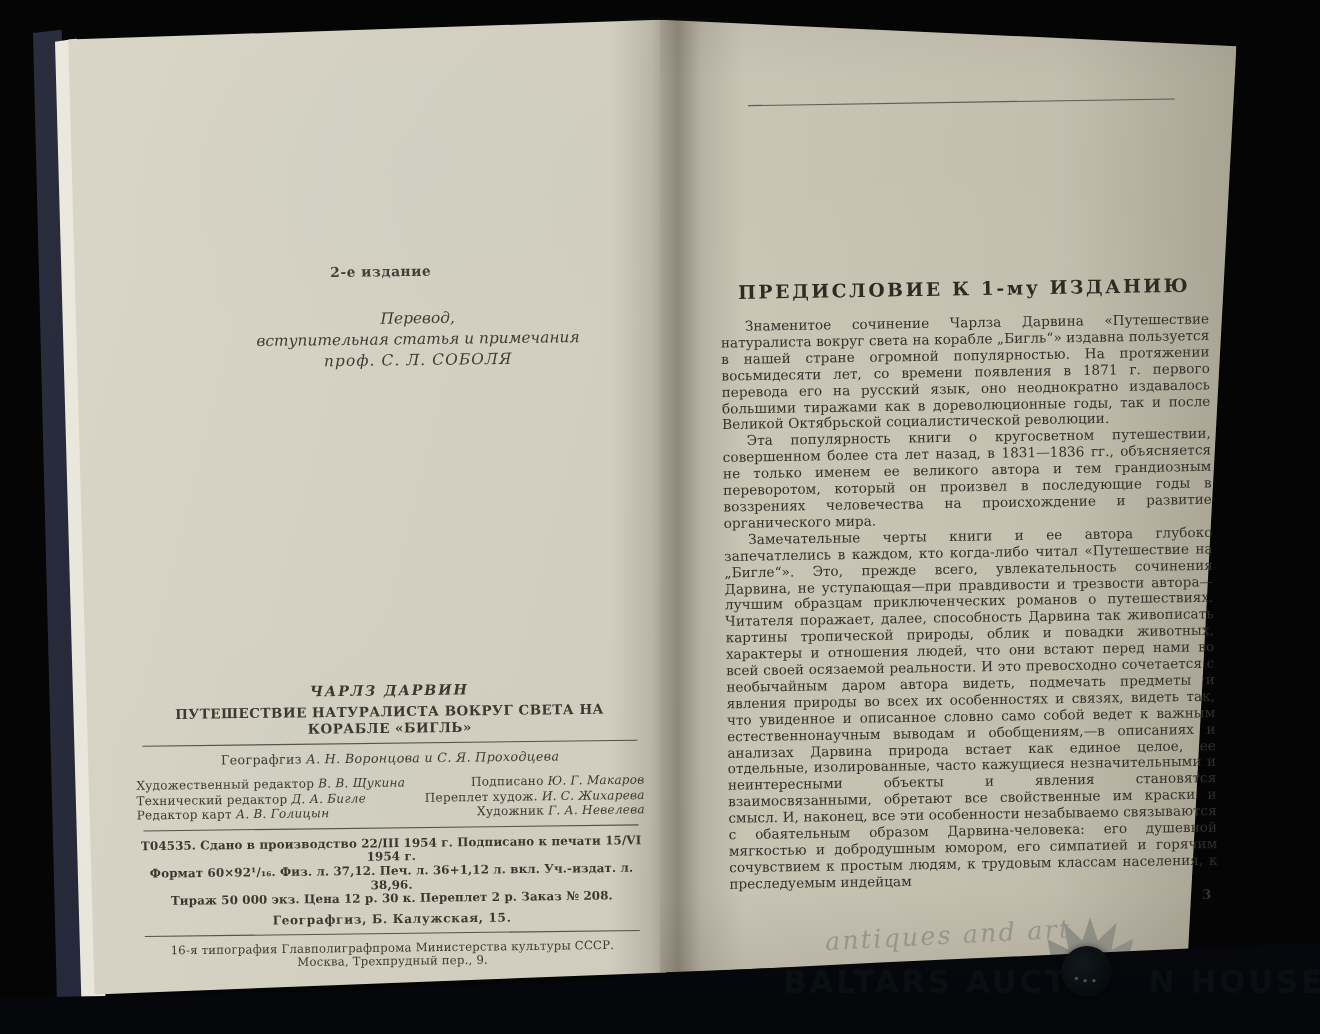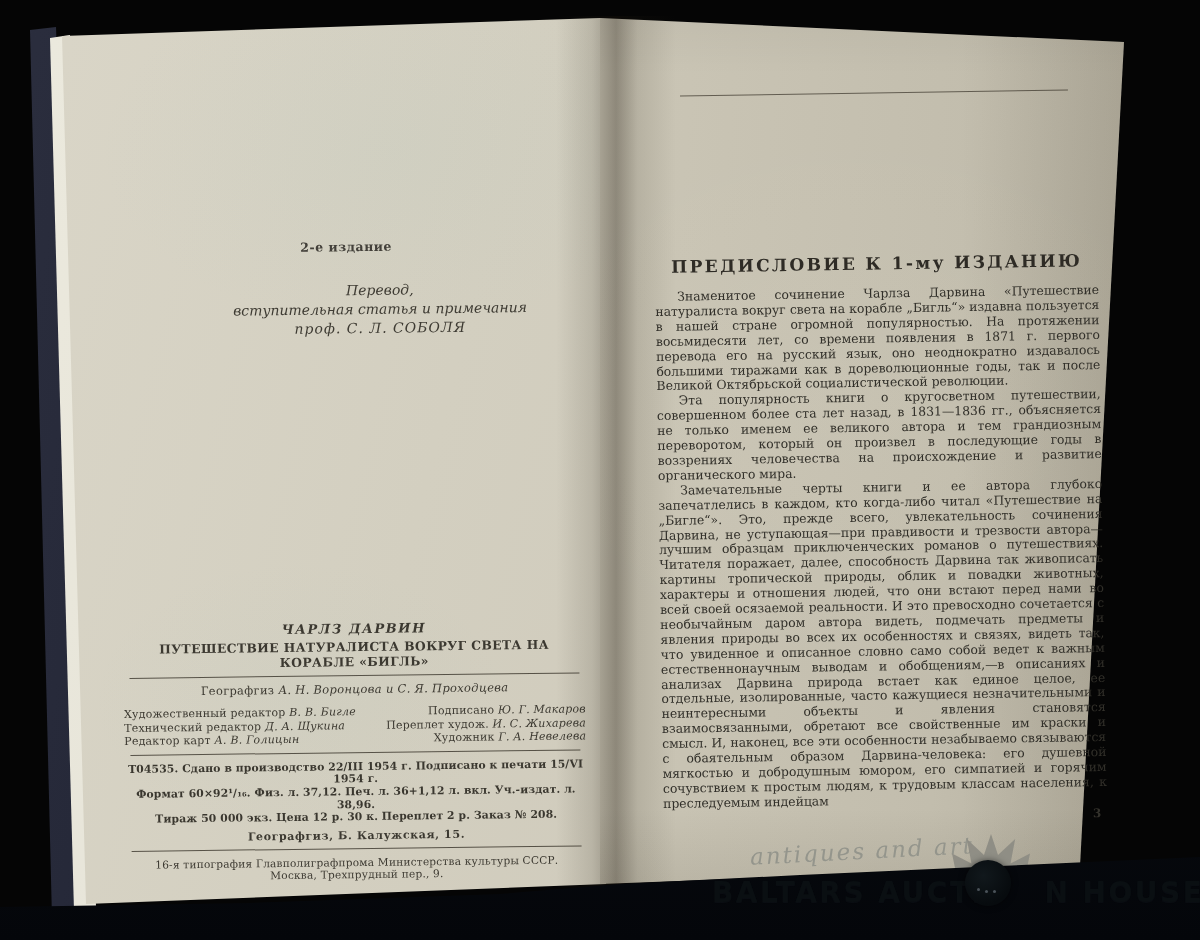--- a/index.html
+++ b/index.html
@@ -160,25 +160,25 @@
     <hr class="rule">
     <div class="editors-line">
       <span>Географгиз</span>
       <span class="nm">А. Н. Воронцова и С. Я. Проходцева</span>
     </div>
 
     <div class="credits-columns">
       <div class="credits-col-left">
         <div class="credit-line">
           <span>Художественный редактор</span>
-          <span class="nm">В. В. Бигле</span>
+          <span class="nm">В. В. Щукина</span>
         </div>
         <div class="credit-line">
           <span>Технический редактор</span>
-          <span class="nm">Д. А. Щукина</span>
+          <span class="nm">Д. А. Бигле</span>
         </div>
         <div class="credit-line">
           <span>Редактор карт</span>
           <span class="nm">А. В. Голицын</span>
         </div>
       </div>
       <div class="credits-col-right">
         <div class="credit-line">
           <span>Подписано</span>
           <span class="nm">Ю. Г. Макаров</span>

